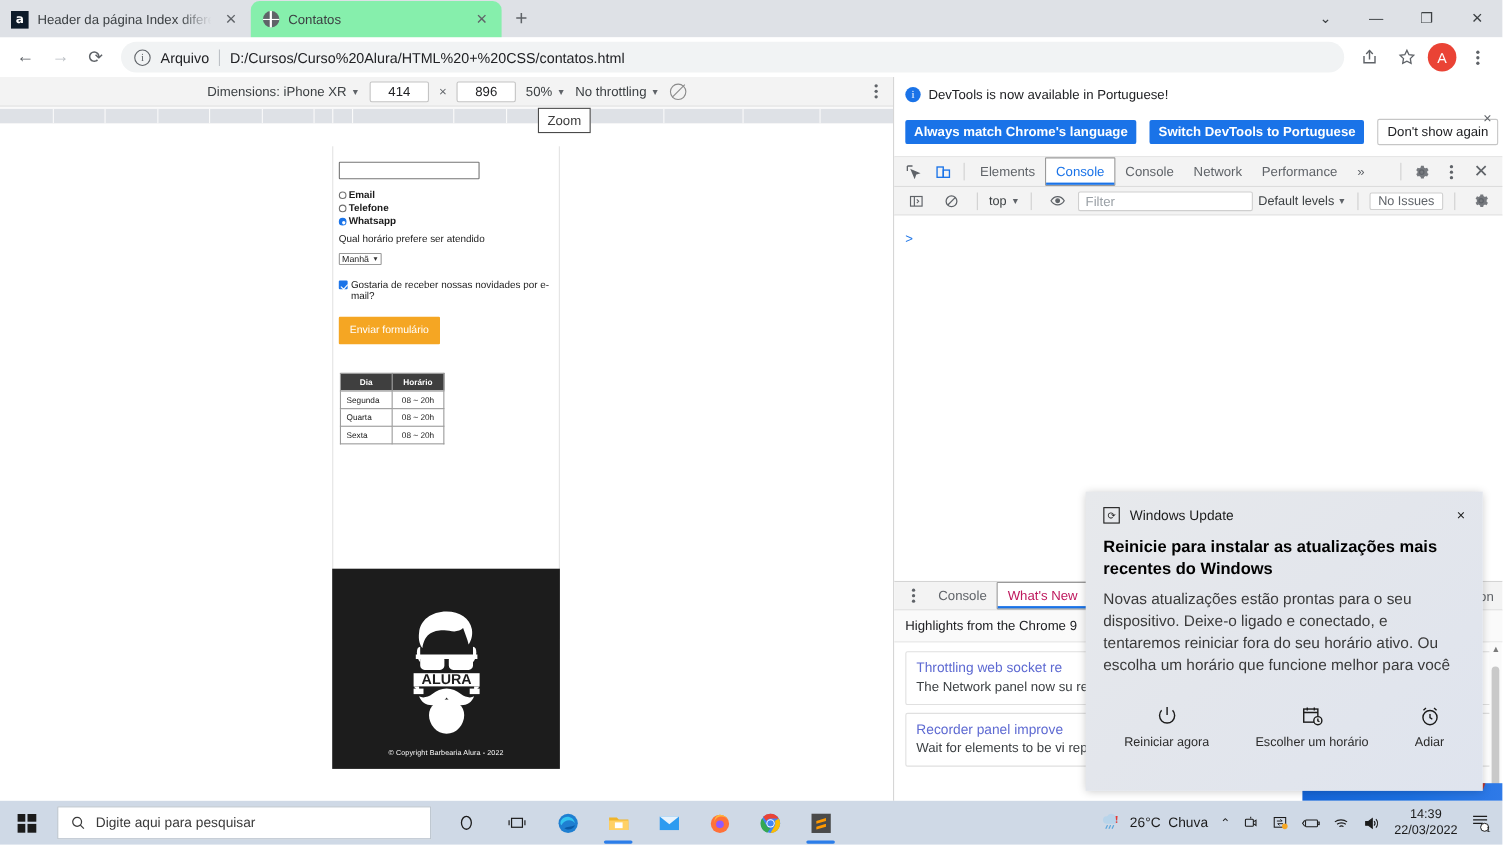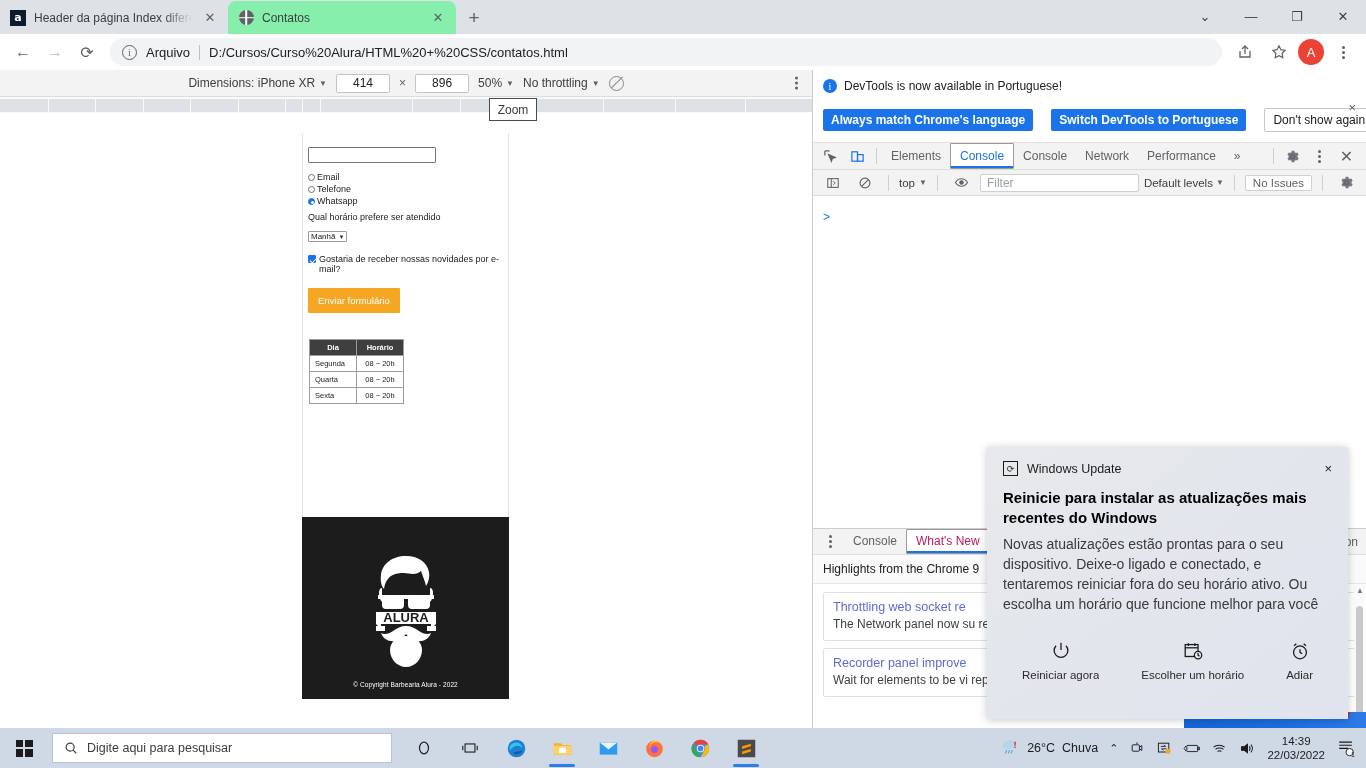--- a/index.html
+++ b/index.html
@@ -138,21 +138,21 @@
   }
   .mobile-frame {
     position: absolute; left: 302px; top: 20px; width: 207px; height: 448px;
     background: #ffffff; border-left: 1px solid #e3e3e3; border-right: 1px solid #e3e3e3;
   }
   .form-area { position: relative; padding: 14px 5px 0 5px; }
   .name-input {
     width: 128px; height: 16px; border: 1px solid #757575; background: #fff;
     display: block; margin-bottom: 9px; border-radius: 1px;
   }
-  .radio-row { display: flex; align-items: center; gap: 2px; margin-bottom: 2px; }
+  .radio-row { display: flex; align-items: center; gap: 2px; margin-bottom: 2px; font-weight: bold; }
   .radio {
     width: 7px; height: 7px; border-radius: 50%; border: 1px solid #707070;
     background: #fff; flex: 0 0 7px; position: relative;
   }
   .radio.on { border-color: #1a73e8; background: #1a73e8; }
   .radio.on::after {
     content: ""; position: absolute; left: 2px; top: 2px; width: 3px; height: 3px;
     border-radius: 50%; background: #fff;
   }
   .radio-label { font-size: 9px; color: #1b1b1b; font-family: "Liberation Sans", sans-serif; }
@@ -211,21 +211,21 @@
     background: #ffffff; border-bottom: 1px solid #e0e0e0;
     padding: 9px 10px 10px 10px; position: relative;
   }
   .dt-notice-row { display: flex; align-items: center; gap: 7px; margin-bottom: 8px; }
   .info-dot {
     width: 14px; height: 14px; border-radius: 50%; background: #1a73e8; color: #fff;
     font-size: 10px; display: flex; align-items: center; justify-content: center;
     font-family: "Liberation Serif", serif; flex: 0 0 14px;
   }
   .dt-notice-text { font-size: 12px; color: #202124; }
-  .dt-notice-btns { display: flex; gap: 18px; align-items: center; margin-top: 15px; }
+  .dt-notice-btns { display: flex; gap: 12px; align-items: center; margin-top: 15px; }
   .btn-blue {
     background: #1a73e8; color: #fff; font-size: 12px; font-weight: bold;
     padding: 4px 8px; border: none; border-radius: 2px; white-space: nowrap;
   }
   .btn-white {
     background: #fff; color: #202124; font-size: 12px;
     padding: 4px 8px; border: 1px solid #c6c6c6; border-radius: 2px; white-space: nowrap;
   }
   .notice-close {
     position: absolute; right: 10px; top: 30px; font-size: 13px; color: #5f6368;

